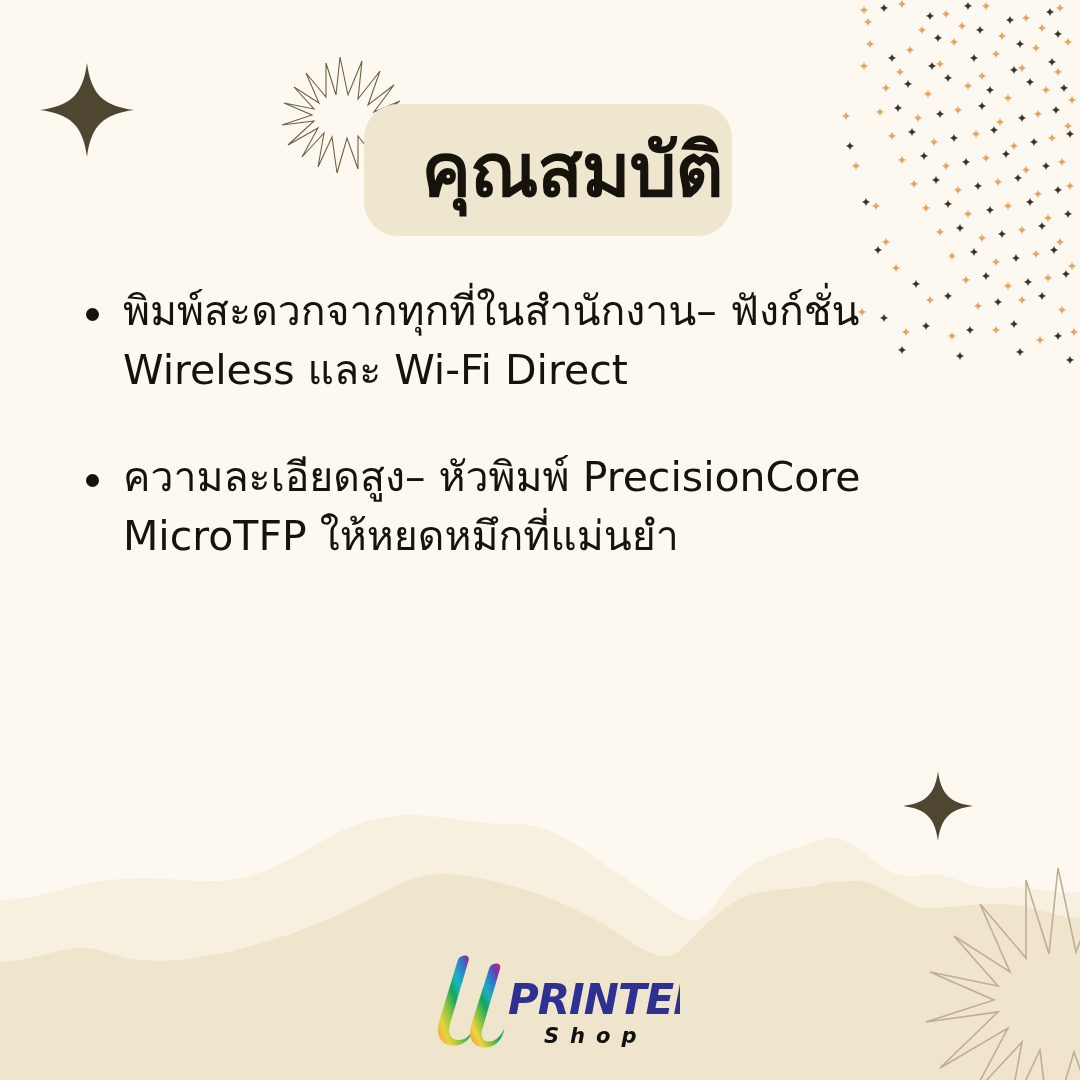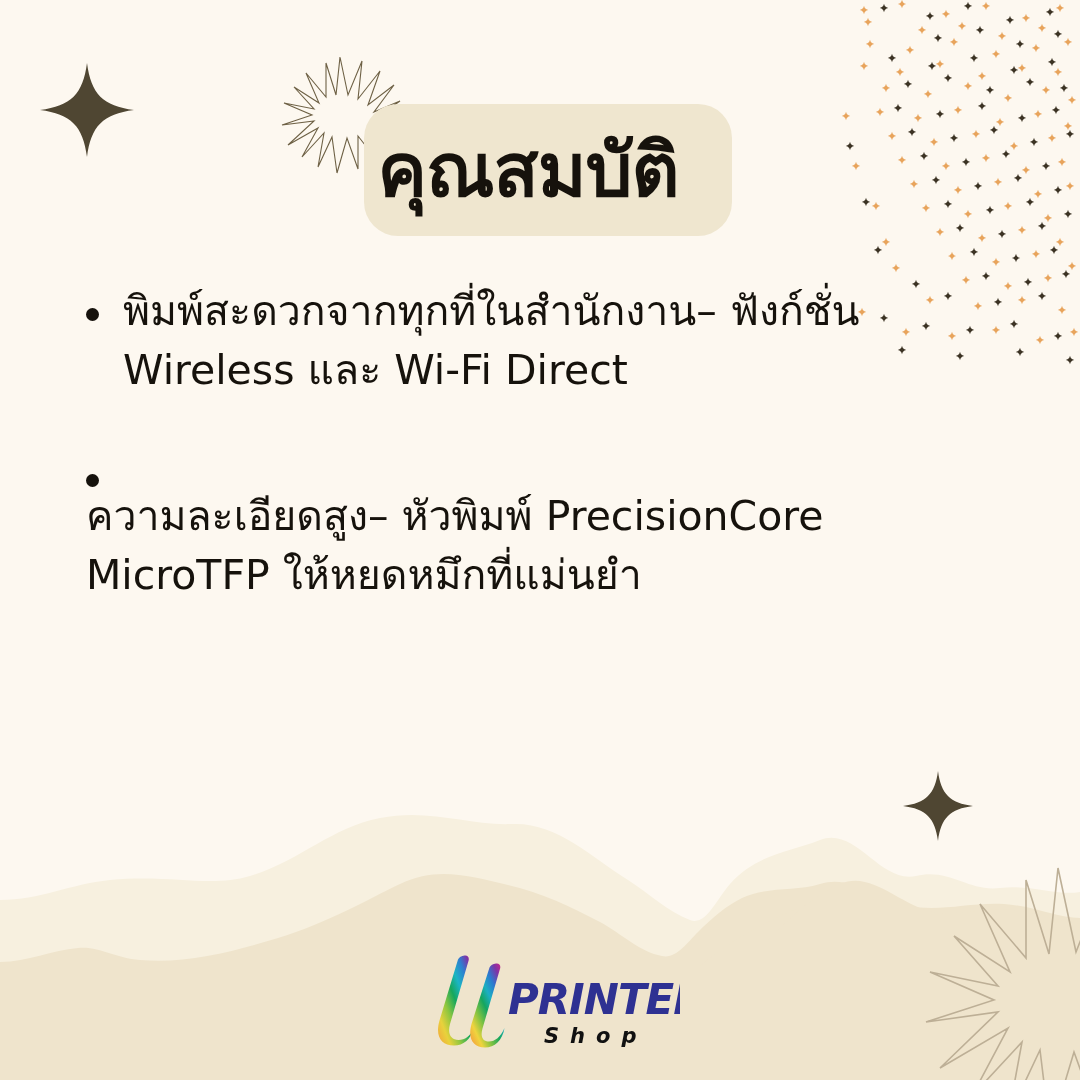--- a/index.html
+++ b/index.html
@@ -39,50 +39,51 @@
     left: 364px;
     top: 104px;
     width: 368px;
     height: 132px;
     background: #EFE6CF;
     border-radius: 34px;
     z-index: 5;
   }
   .title-text {
     position: absolute;
-    left: 344px;
+    left: 364px;
     top: 104px;
     width: 368px;
     height: 132px;
     display: flex;
     align-items: center;
     justify-content: center;
     font-size: 74px;
     font-weight: 700;
     color: #16120C;
     letter-spacing: -1px;
     line-height: 1;
     z-index: 6;
     white-space: nowrap;
+    padding-left: 24px;
   }
 
   
   .features {
     position: absolute;
     left: 86px;
     top: 282px;
     width: 960px;
     z-index: 6;
   }
   .feature-item {
     display: flex;
     align-items: flex-start;
     margin-bottom: 48px;
   }
-  .feature-item:last-child { margin-bottom: 0; flex-direction: column; }
+  .feature-item:last-child { margin-bottom: 0; }
   .bullet-dot {
     flex: 0 0 auto;
     width: 13px;
     height: 13px;
     border-radius: 50%;
     background: #16120C;
     margin-top: 26px;
     margin-right: 24px;
   }
   .feature-text {

